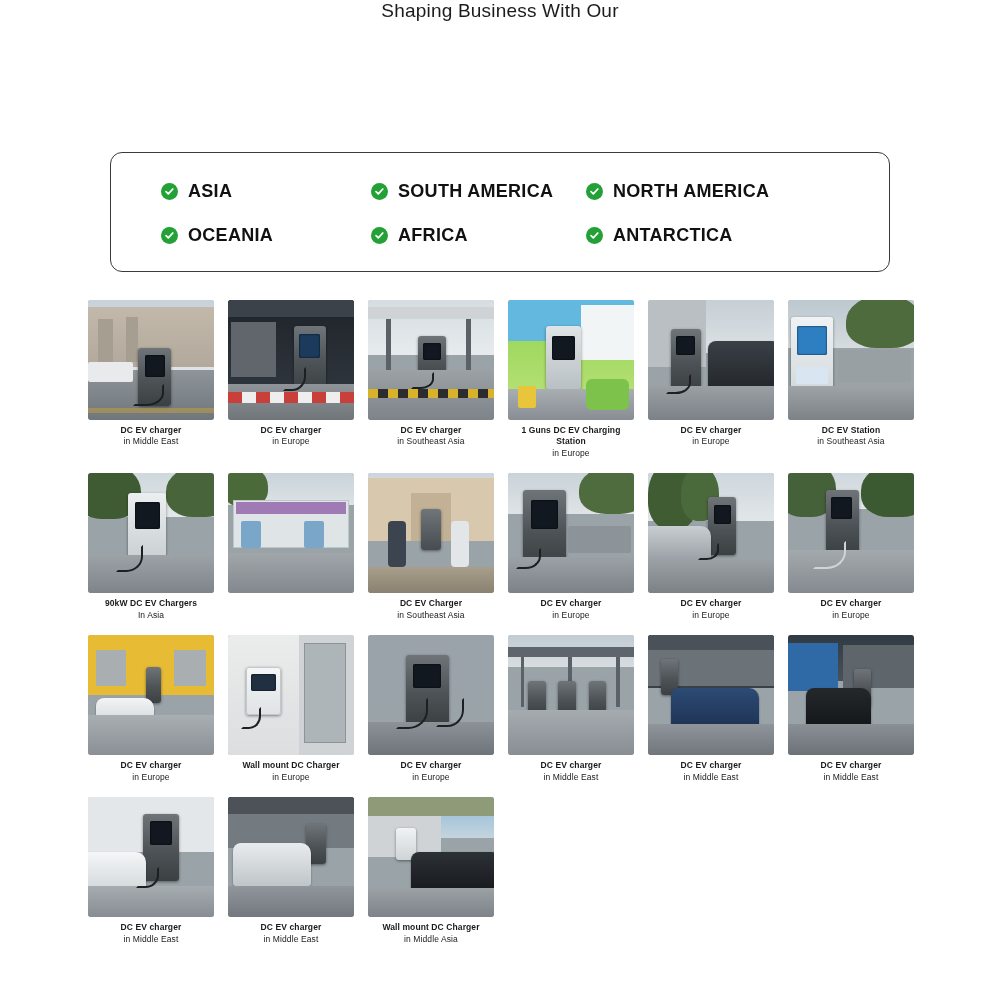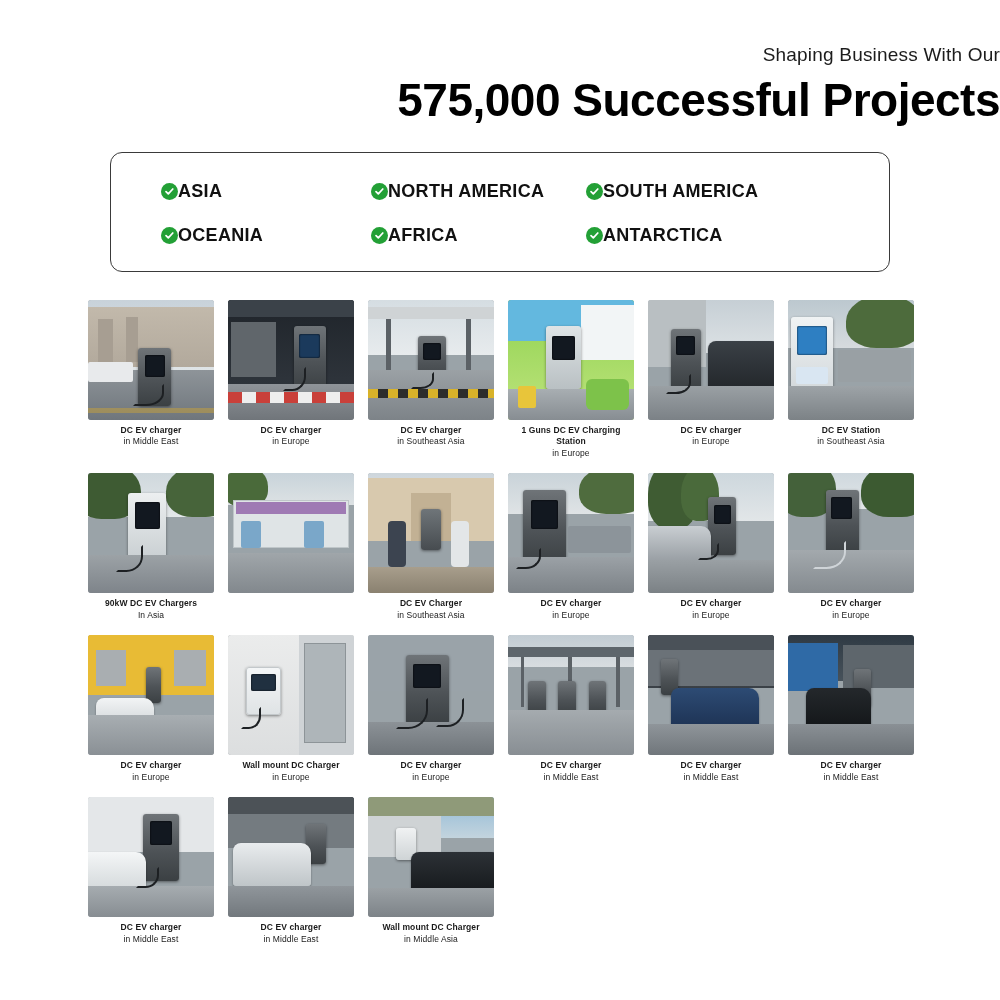--- a/index.html
+++ b/index.html
@@ -12,22 +12,21 @@
     overflow: hidden;
   }
   .page {
     width: 1000px; height: 1000px;
     position: relative;
     background: #fff;
   }
 
   
   .header {
-    text-align: right;
-    padding-top: 44px;
+    text-align: center;
   }
   .eyebrow {
     font-size: 19px;
     font-weight: 400;
     color: #1c1c1c;
     letter-spacing: 0.2px;
     line-height: 1.2;
   }
   .headline {
     font-size: 46px;
@@ -52,20 +51,21 @@
   .regions-grid {
     display: grid;
     grid-template-columns: 210px 215px 1fr;
     grid-template-rows: 1fr 1fr;
     row-gap: 12px;
     height: 76px;
   }
   .region {
     display: flex;
     align-items: center;
+    gap: 10px;
   }
   .check {
     width: 17px; height: 17px;
     border-radius: 50%;
     background: #23a036;
     display: inline-flex;
     align-items: center;
     justify-content: center;
     flex: 0 0 auto;
   }
@@ -152,48 +152,47 @@
   .canopy { position: absolute; background:#c9ccce; }
   .person { position: absolute; }
 </style>
 </head>
 <body>
 
 <div class="page">
 
   <div class="header">
     <div class="eyebrow">Shaping Business With Our</div>
-    <div class="headline">575,000 Successful Projects</div>
   </div>
 
   <div class="regions-box">
     <div class="regions-grid">
       <div class="region">
         <span class="check">
           <svg width="11" height="11" viewBox="0 0 12 12">
               <path d="M2.2 6.2 L4.7 8.6 L9.6 3.3" stroke="#fff" stroke-width="1.9" fill="none" stroke-linecap="round" stroke-linejoin="round"></path>
             </svg>
         </span>
         <span class="region-label">ASIA</span>
       </div>
       <div class="region">
         <span class="check">
           <svg width="11" height="11" viewBox="0 0 12 12">
               <path d="M2.2 6.2 L4.7 8.6 L9.6 3.3" stroke="#fff" stroke-width="1.9" fill="none" stroke-linecap="round" stroke-linejoin="round"></path>
             </svg>
         </span>
-        <span class="region-label">NORTH AMERICA</span>
+        <span class="region-label">SOUTH AMERICA</span>
       </div>
       <div class="region">
         <span class="check">
           <svg width="11" height="11" viewBox="0 0 12 12">
               <path d="M2.2 6.2 L4.7 8.6 L9.6 3.3" stroke="#fff" stroke-width="1.9" fill="none" stroke-linecap="round" stroke-linejoin="round"></path>
             </svg>
         </span>
-        <span class="region-label">SOUTH AMERICA</span>
+        <span class="region-label">NORTH AMERICA</span>
       </div>
       <div class="region">
         <span class="check">
           <svg width="11" height="11" viewBox="0 0 12 12">
               <path d="M2.2 6.2 L4.7 8.6 L9.6 3.3" stroke="#fff" stroke-width="1.9" fill="none" stroke-linecap="round" stroke-linejoin="round"></path>
             </svg>
         </span>
         <span class="region-label">OCEANIA</span>
       </div>
       <div class="region">

